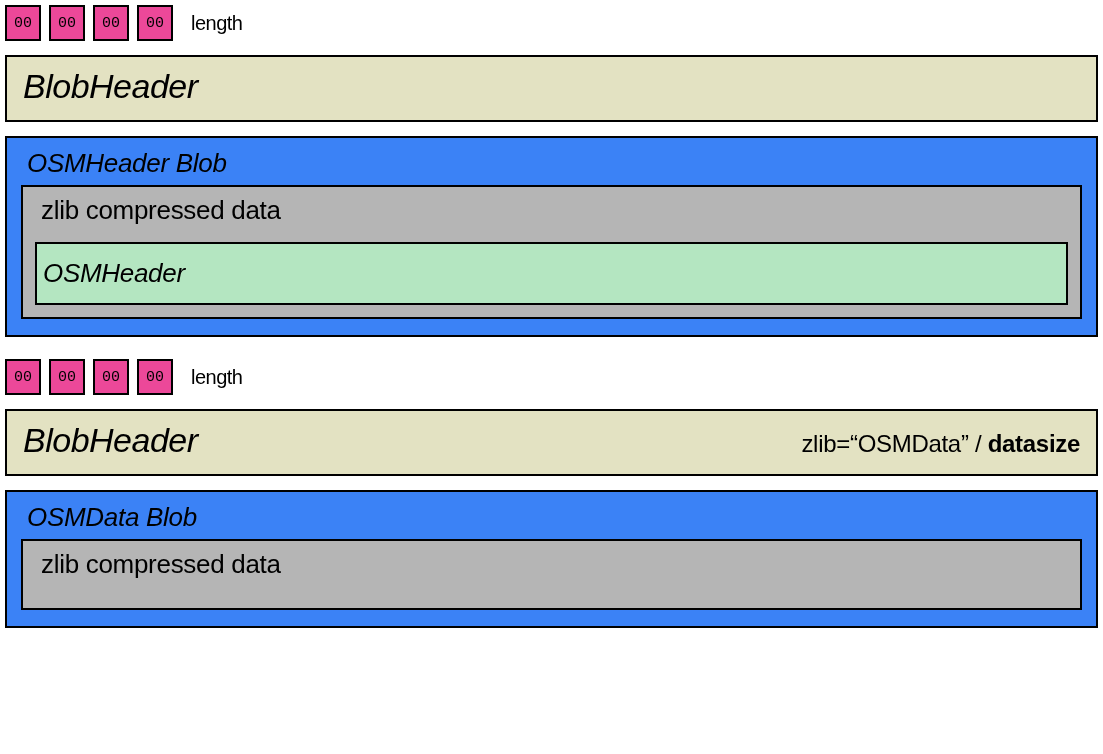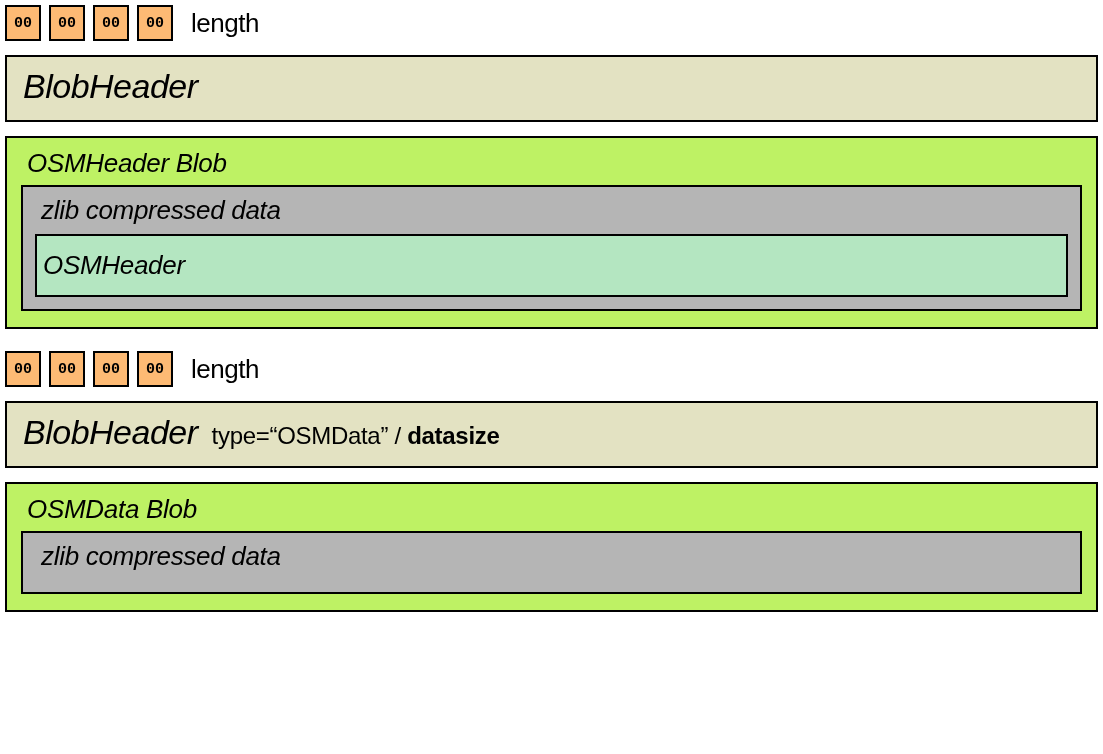--- a/index.html
+++ b/index.html
@@ -12,83 +12,83 @@
   }
   .length-row {
     display: flex;
     align-items: center;
     gap: 8px;
     margin-bottom: 14px;
   }
   .byte-box {
     width: 36px;
     height: 36px;
-    background: #fdba74;
+    background: #ec4899;
     border: 2px solid #000;
     display: flex;
     align-items: center;
     justify-content: center;
     font-family: "Courier New", monospace;
-    font-weight: bold;
+    font-weight: normal;
     font-size: 15px;
     color: #000;
   }
   .length-label {
-    font-size: 26px;
+    font-size: 20px;
     margin-left: 10px;
     color: #000;
     letter-spacing: -0.5px;
   }
   .blobheader-box {
     border: 2px solid #000;
     background: #e3e2c2;
     padding: 10px 16px 14px 16px;
     margin-bottom: 14px;
   }
   .blobheader-line {
     display: flex;
     align-items: baseline;
     gap: 14px;
     color: #000;
+    justify-content: space-between;
   }
   .bh-title {
     font-style: italic;
     font-size: 34px;
     letter-spacing: -0.5px;
   }
   .bh-detail {
     font-size: 24px;
     letter-spacing: -0.3px;
   }
   .bh-datasize {
     font-weight: 600;
   }
   .blob-box {
     border: 2px solid #000;
-    background: #bef264;
+    background: #3b82f6;
     padding: 8px 14px 16px 14px;
     margin-bottom: 22px;
   }
   .blob-title {
     font-style: italic;
     font-size: 26px;
     color: #000;
     padding: 2px 4px 6px 6px;
     letter-spacing: -0.3px;
   }
   .zlib-box {
     border: 2px solid #000;
     background: #b5b5b5;
     padding: 6px 12px 12px 12px;
   }
   .zlib-title {
-    font-style: italic;
     font-size: 26px;
     color: #000;
-    padding: 2px 4px 8px 6px;
+    padding: 2px 4px 16px 6px;
     letter-spacing: -0.3px;
   }
   .inner-box {
     border: 2px solid #000;
     background: #b4e6c1;
     padding: 14px 6px;
   }
   .inner-title {
     font-style: italic;
     font-size: 26px;
@@ -128,21 +128,21 @@
   <div class="byte-box">00</div>
   <div class="byte-box">00</div>
   <div class="byte-box">00</div>
   <span class="length-label">length</span>
 </div>
 
 <div class="blobheader-box">
   <div class="blobheader-line">
     <span class="bh-title">BlobHeader</span>
     <span class="bh-detail">
-      <span>type=“OSMData” / </span><span class="bh-datasize">datasize</span>
+      <span>zlib=“OSMData” / </span><span class="bh-datasize">datasize</span>
     </span>
   </div>
 </div>
 
 <div class="blob-box">
   <div class="blob-title">OSMData Blob</div>
   <div class="zlib-box">
     <div class="zlib-title">zlib compressed data</div>
   </div>
 </div>

